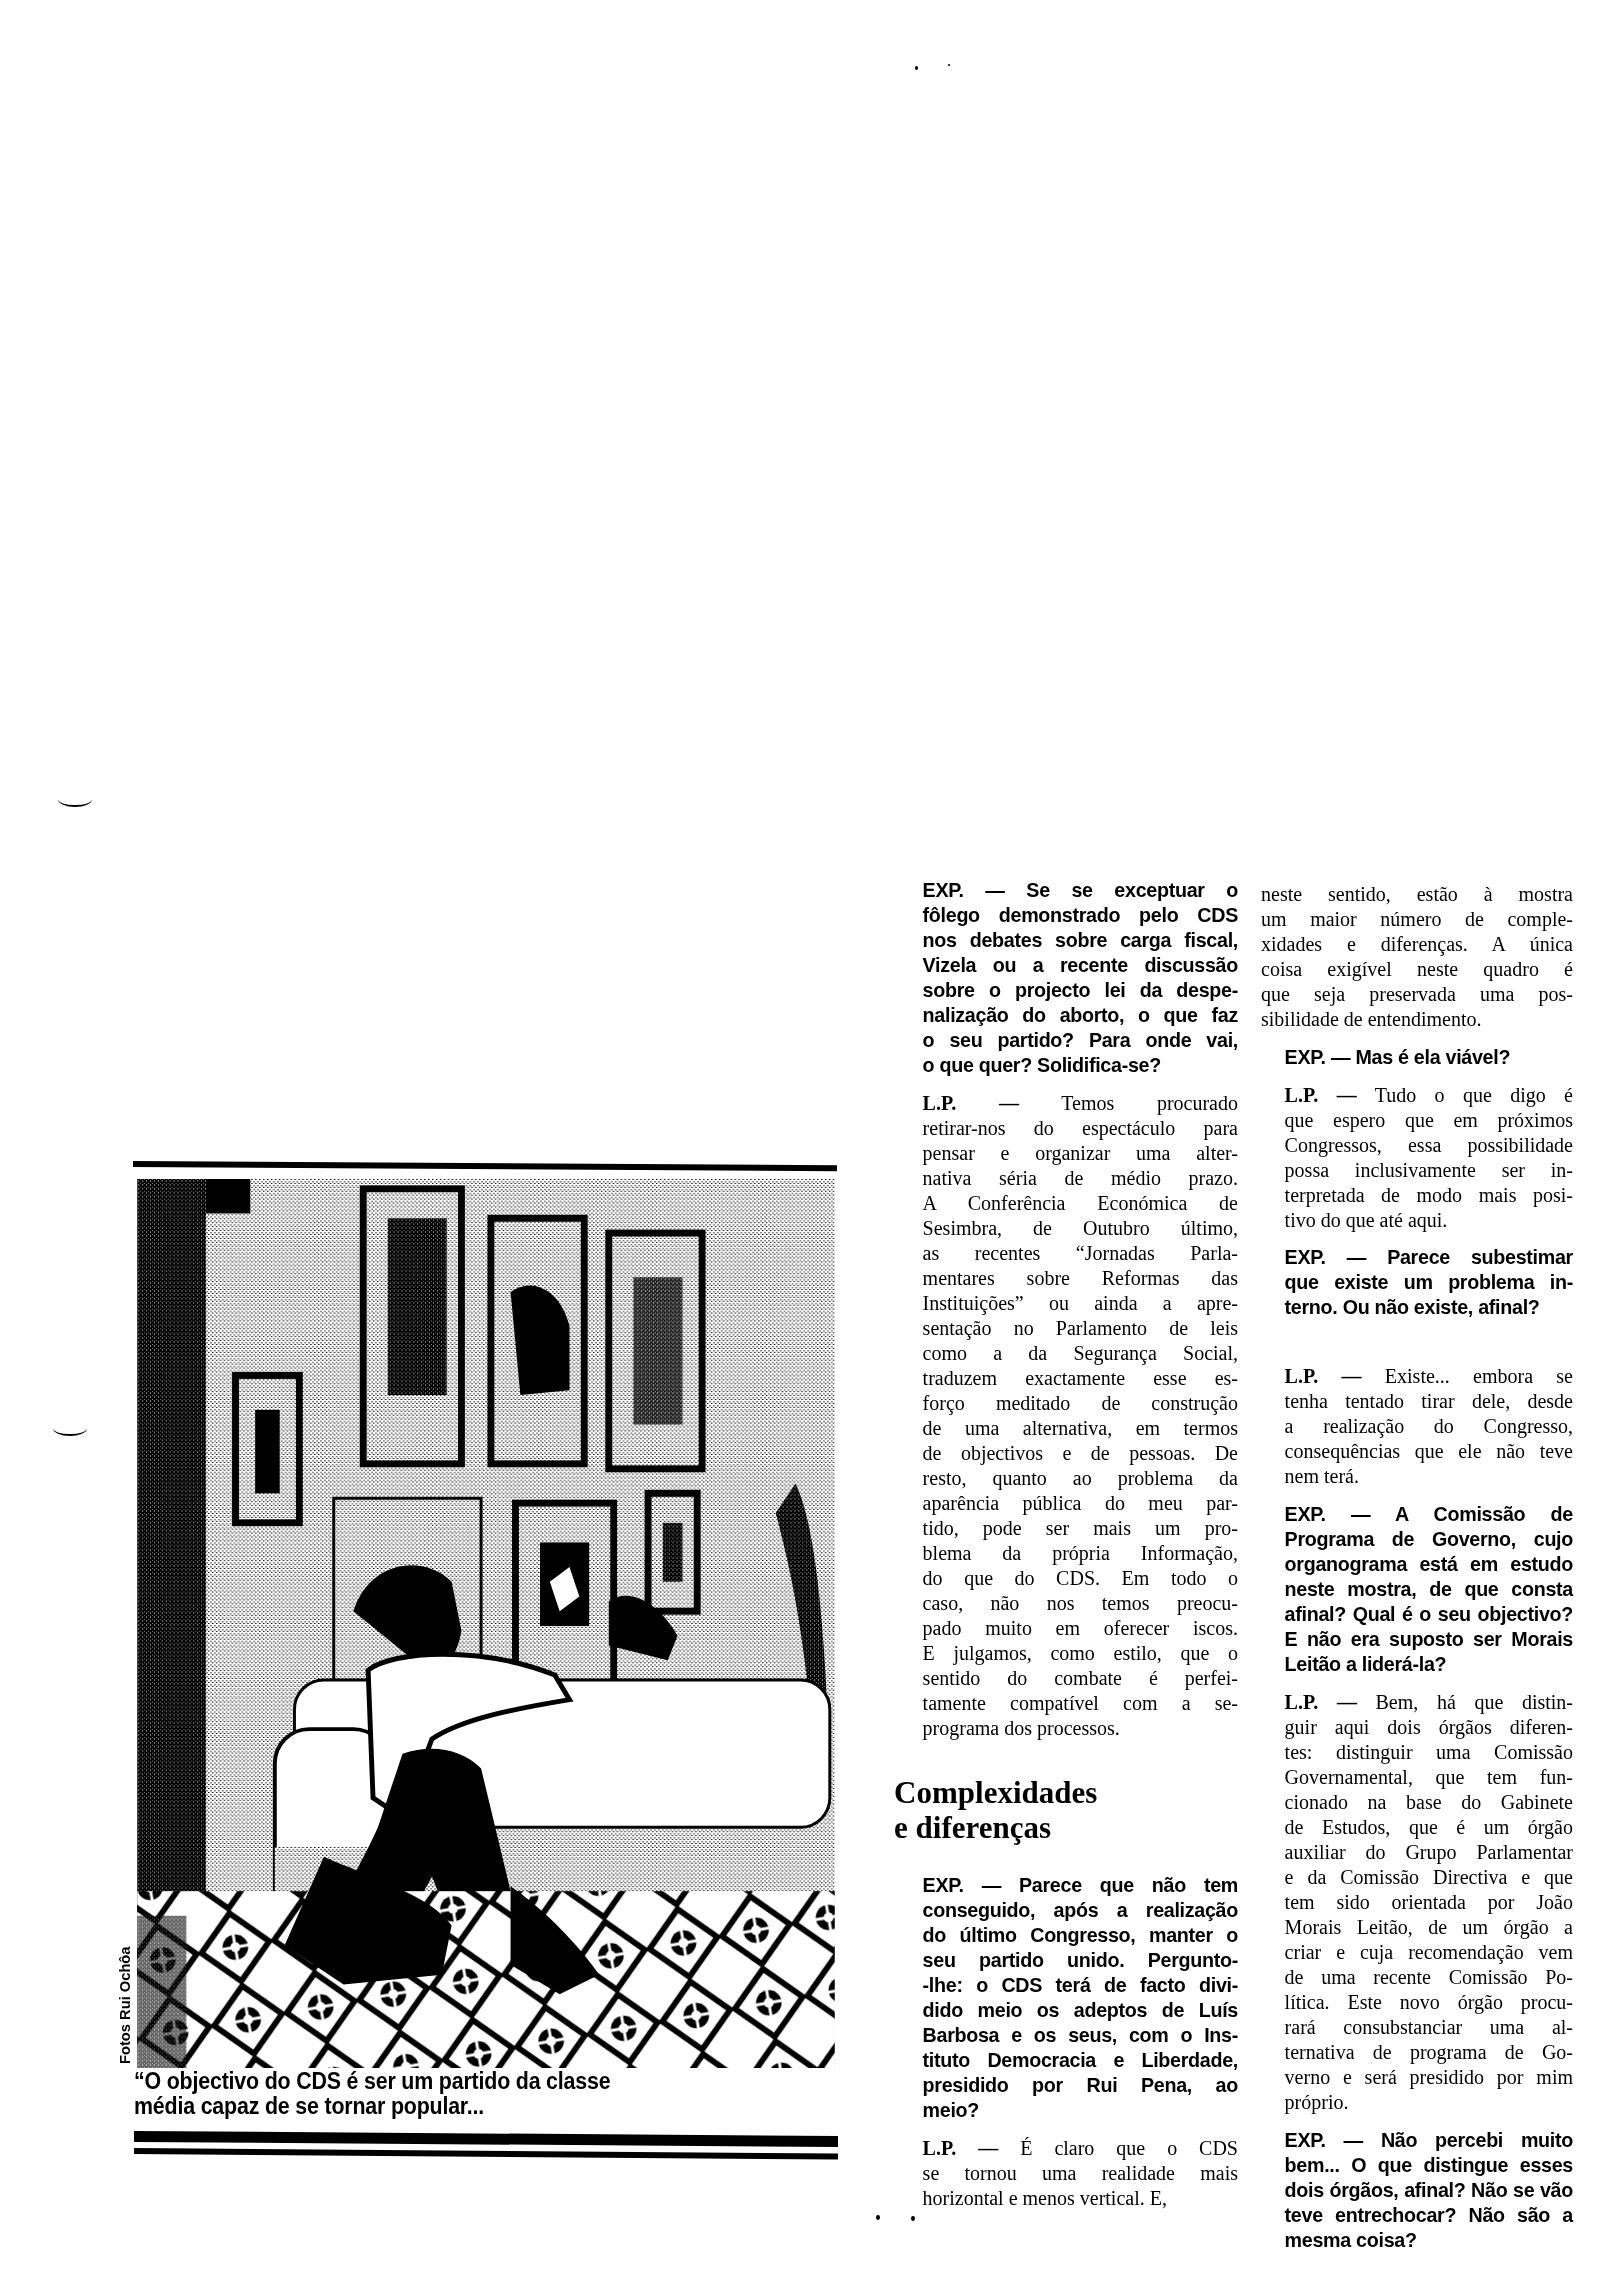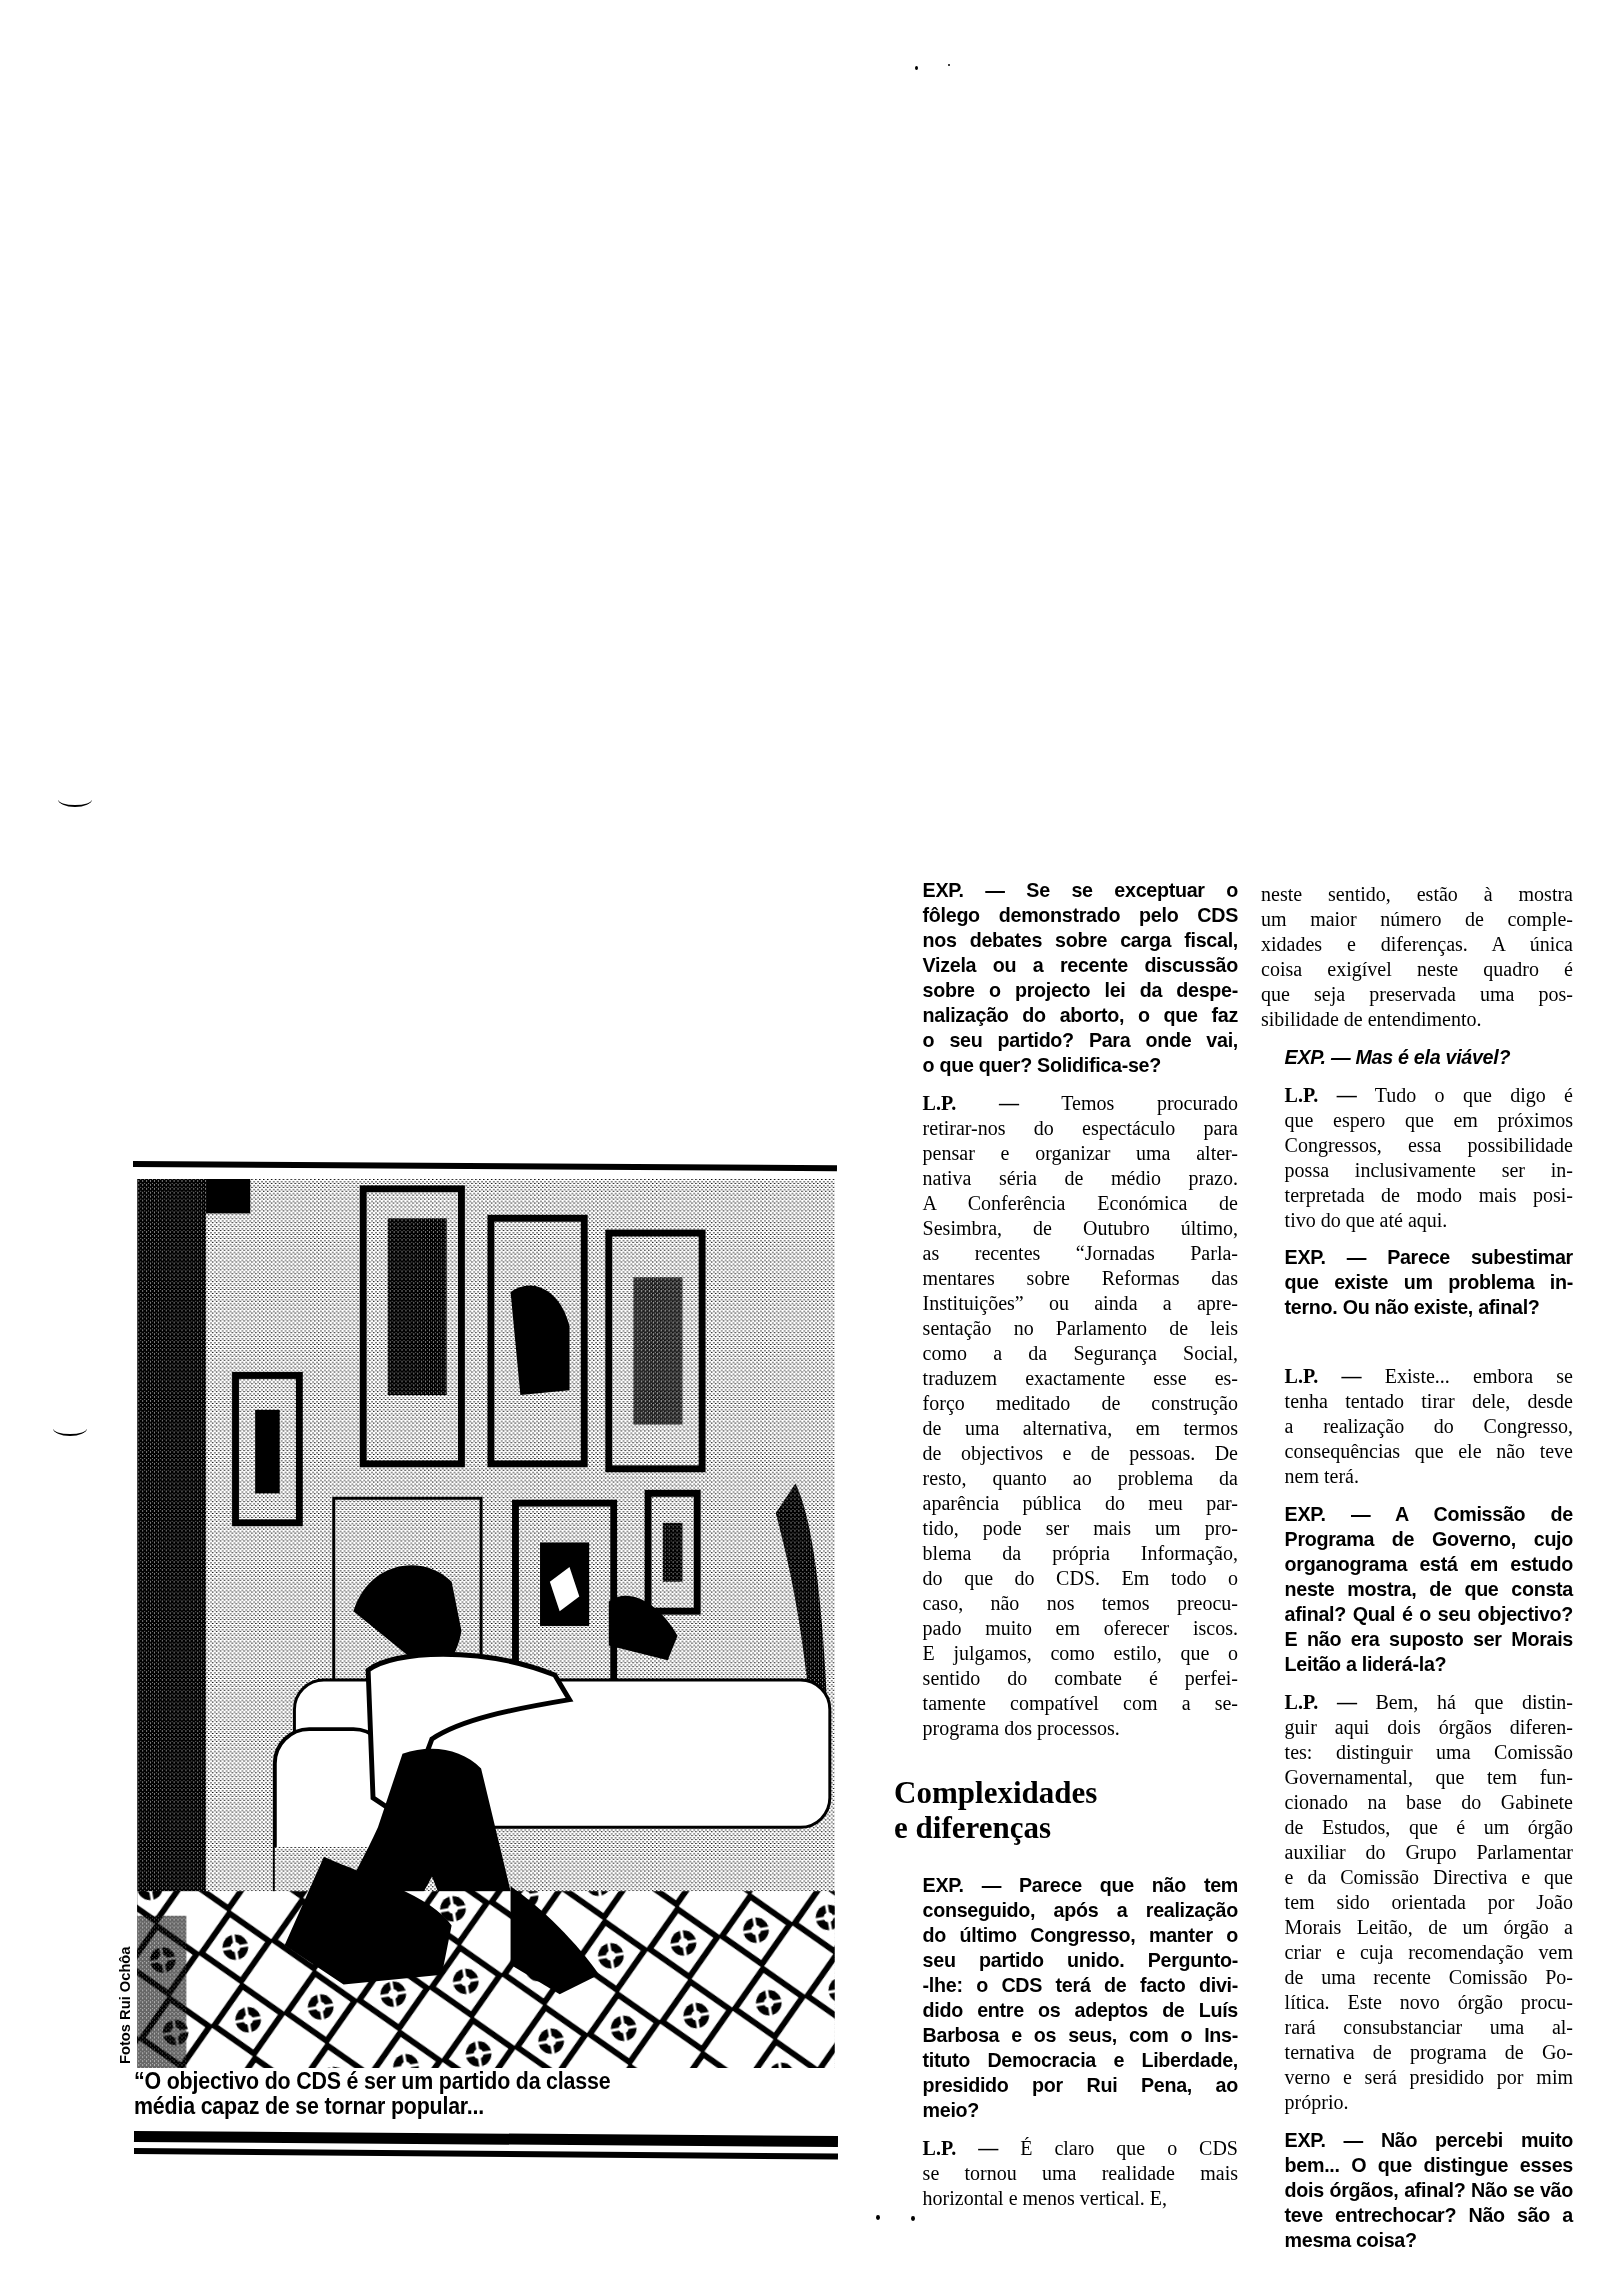--- a/index.html
+++ b/index.html
@@ -162,21 +162,21 @@
       <div class="heading">
         <span style="display: block;">Complexidades</span>
         <span style="display: block;">e diferenças</span>
       </div>
       <div class="para q">
         <span class="line" style="text-indent: 23.6px;"><span class="speaker">EXP. —</span> <span>Parece que não tem</span></span>
         <span class="line"><span>conseguido, após a realização</span></span>
         <span class="line"><span>do último Congresso, manter o</span></span>
         <span class="line"><span>seu partido unido. Pergunto-</span></span>
         <span class="line"><span>-lhe: o CDS terá de facto divi-</span></span>
-        <span class="line"><span>dido entre os adeptos de Luís</span></span>
+        <span class="line"><span>dido meio os adeptos de Luís</span></span>
         <span class="line"><span>Barbosa e os seus, com o Ins-</span></span>
         <span class="line"><span>tituto Democracia e Liberdade,</span></span>
         <span class="line"><span>presidido por Rui Pena, ao</span></span>
         <span class="line last"><span>meio?</span></span>
       </div>
       <div class="para a">
         <span class="line" style="text-indent: 23.6px;"><span class="speaker">L.P. —</span> <span>É claro que o CDS</span></span>
         <span class="line"><span>se tornou uma realidade mais</span></span>
         <span class="line last"><span>horizontal e menos vertical. E,</span></span>
       </div>
@@ -185,21 +185,21 @@
   <div class="col col-right" id="col-right">
       <div class="para a cont">
         <span class="line"><span>neste sentido, estão à mostra</span></span>
         <span class="line"><span>um maior número de comple-</span></span>
         <span class="line"><span>xidades e diferenças. A única</span></span>
         <span class="line"><span>coisa exigível neste quadro é</span></span>
         <span class="line"><span>que seja preservada uma pos-</span></span>
         <span class="line last"><span>sibilidade de entendimento.</span></span>
       </div>
       <div class="para q">
-        <span class="line last" style="text-indent: 23.6px; font-style: italic;"><span class="speaker">EXP. —</span> <span>Mas é ela viável?</span></span>
+        <span class="line last" style="text-indent: 23.6px;"><span class="speaker">EXP. —</span> <span>Mas é ela viável?</span></span>
       </div>
       <div class="para a">
         <span class="line" style="text-indent: 23.6px;"><span class="speaker">L.P. —</span> <span>Tudo o que digo é</span></span>
         <span class="line"><span>que espero que em próximos</span></span>
         <span class="line"><span>Congressos, essa possibilidade</span></span>
         <span class="line"><span>possa inclusivamente ser in-</span></span>
         <span class="line"><span>terpretada de modo mais posi-</span></span>
         <span class="line last"><span>tivo do que até aqui.</span></span>
       </div>
       <div class="para q">

